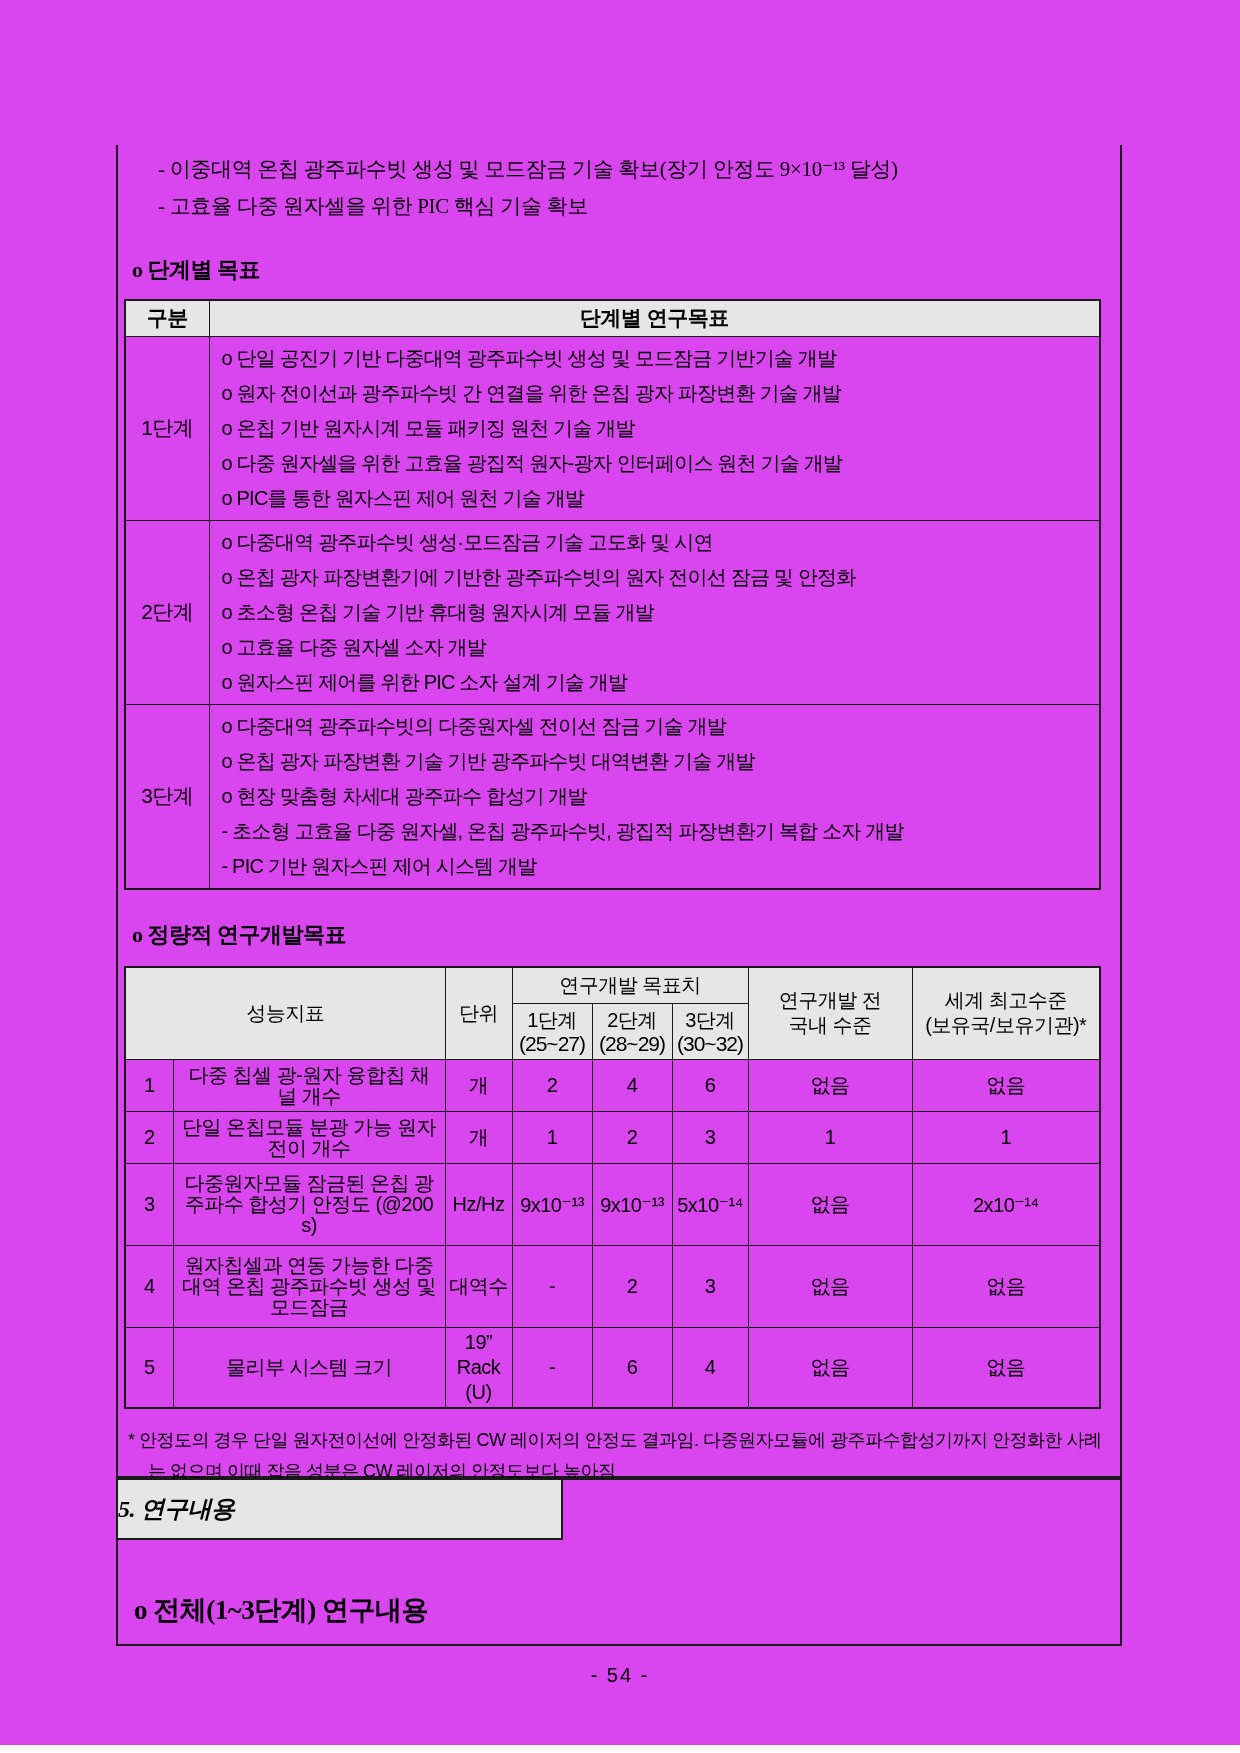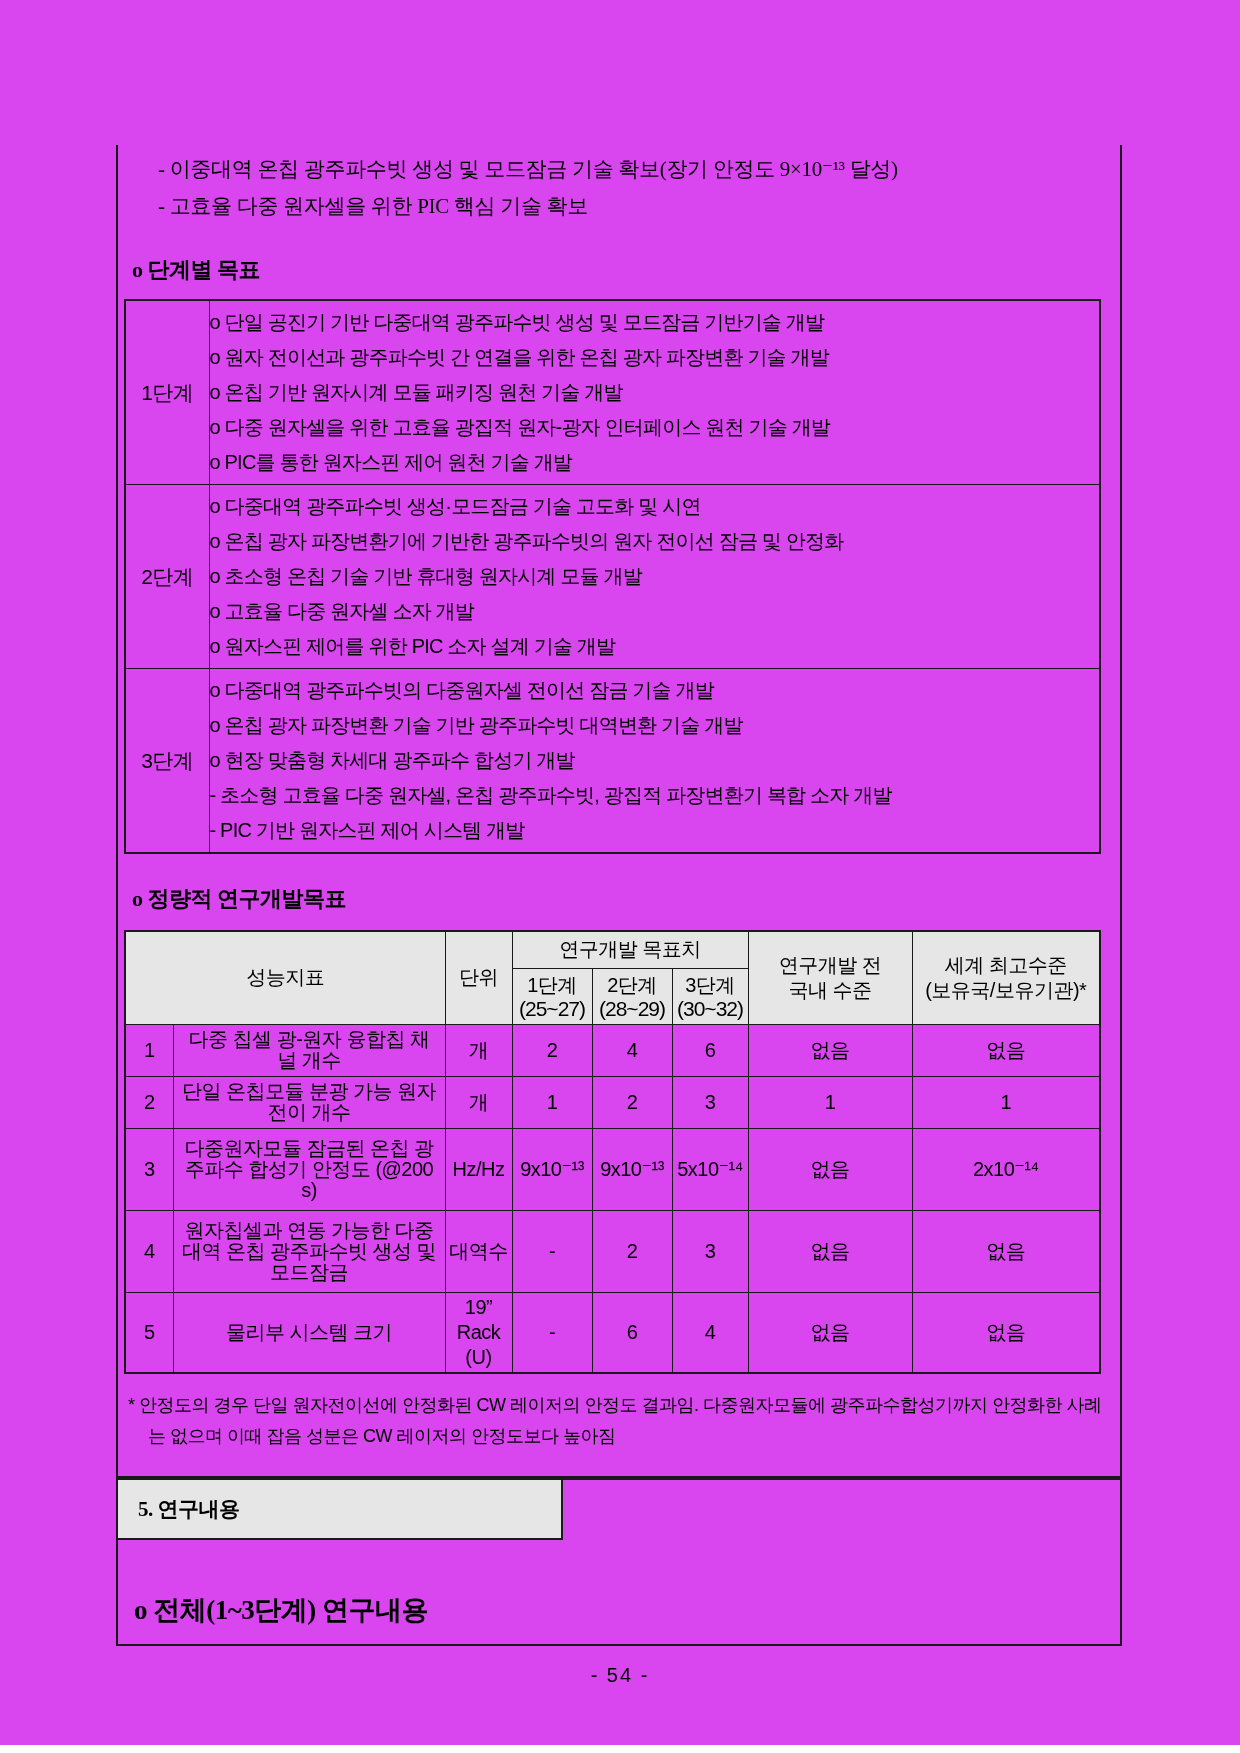--- a/index.html
+++ b/index.html
@@ -29,21 +29,21 @@
   }
   table.doc-table td, table.doc-table th { border:1px solid #1a1a1a; }
   .stage-table { margin-top:14px; }
   .stage-table th {
     background:#e6e6e6; font-size:21px; font-weight:700; height:36px; text-align:center;
     letter-spacing:-0.5px;
   }
   .stage-table td.stage-cell {
     text-align:center; vertical-align:middle; font-size:21px; letter-spacing:-0.5px;
   }
-  .stage-table td.goals-cell { padding:4px 6px 4px 0; vertical-align:middle; }
+  .stage-table td.goals-cell { padding:4px 6px 4px 12px; vertical-align:middle; }
   .goal-line {
     font-size:20px; line-height:35px; white-space:nowrap; letter-spacing:-0.8px;
   }
   
   .quant-table { margin-top:16px; font-size:20px; }
   .quant-table th {
     background:#e6e6e6; font-weight:400; text-align:center; vertical-align:middle;
     letter-spacing:-0.5px; font-size:20px;
   }
   .quant-table td { text-align:center; vertical-align:middle; letter-spacing:-0.5px; }
@@ -56,22 +56,22 @@
     padding-left:20px; text-indent:-20px; letter-spacing:-0.5px;
   }
   
   .section5-box {
     position:absolute; left:116px; top:1478px; width:1006px; height:168px;
     border:2px solid #1a1a1a;
   }
   .section5-header {
     position:absolute; left:-2px; top:-2px; width:447px; height:62px;
     background:#e6e6e6; border:2px solid #1a1a1a;
-    font-family:"Liberation Serif","DejaVu Serif",serif; font-weight:700; font-size:21px;
-    display:flex; align-items:center; padding-left:20px; letter-spacing:-0.5px;
+    font-family:"Liberation Serif","DejaVu Serif",serif; font-weight:700; font-size:24px;
+    display:flex; align-items:center; padding-left:0; letter-spacing:-0.5px;font-style:italic;
   }
   .section5-sub {
     position:absolute; left:16px; top:112px;
     font-family:"Liberation Serif","DejaVu Serif",serif; font-weight:700; font-size:27px;
     letter-spacing:-0.5px;
   }
   .page-number {
     position:absolute; top:1664px; left:0; width:100%; text-align:center;
     font-size:20px; letter-spacing:2px;
   }
@@ -89,20 +89,24 @@
     </div>
 
     <div class="section-head">o 단계별 목표</div>
 
     <table class="doc-table stage-table">
       <colgroup>
           <col style="width:84px">
           <col style="width:891px">
         </colgroup>
       <tbody>
+          <tr>
+        <th>구분</th>
+        <th>단계별 연구목표</th>
+      </tr>
       <tr style="height:180px">
         <td class="stage-cell">1단계</td>
         <td class="goals-cell">
           <div class="goal-line">o 단일 공진기 기반 다중대역 광주파수빗 생성 및 모드잠금 기반기술 개발</div>
           <div class="goal-line">o 원자 전이선과 광주파수빗 간 연결을 위한 온칩 광자 파장변환 기술 개발</div>
           <div class="goal-line">o 온칩 기반 원자시계 모듈 패키징 원천 기술 개발</div>
           <div class="goal-line">o 다중 원자셀을 위한 고효율 광집적 원자-광자 인터페이스 원천 기술 개발</div>
           <div class="goal-line">o PIC를 통한 원자스핀 제어 원천 기술 개발</div>
         </td>
       </tr>

